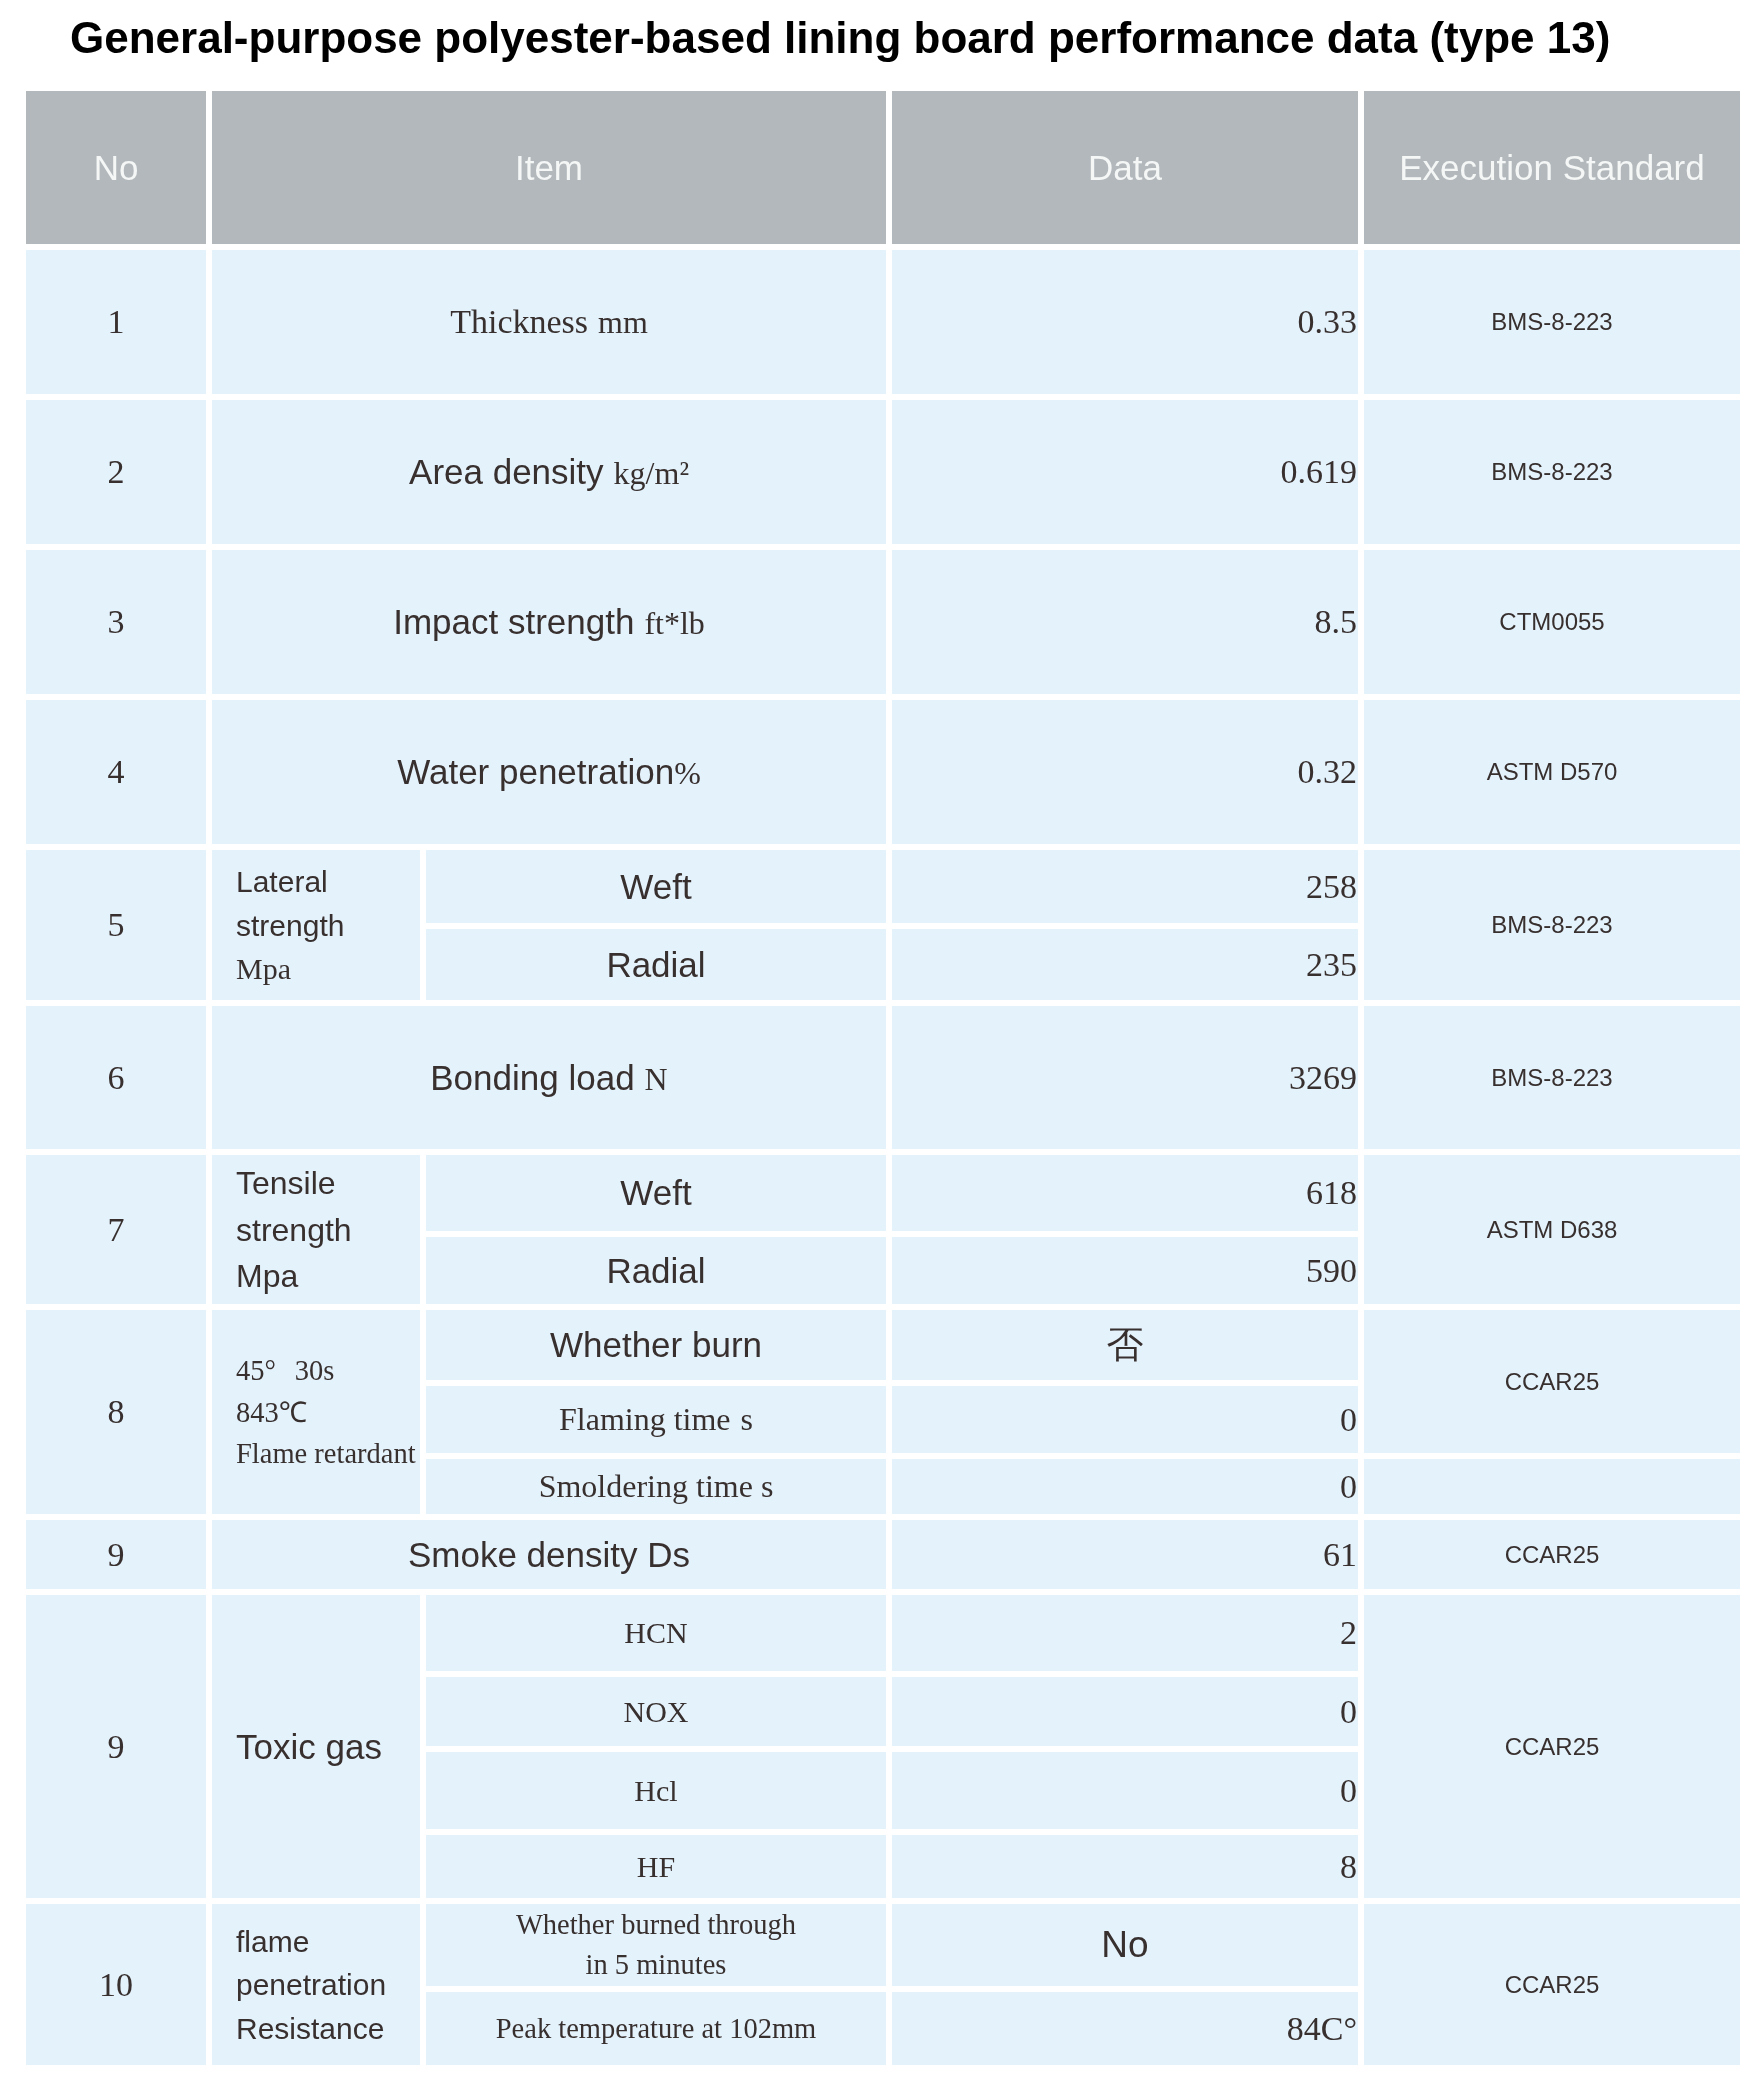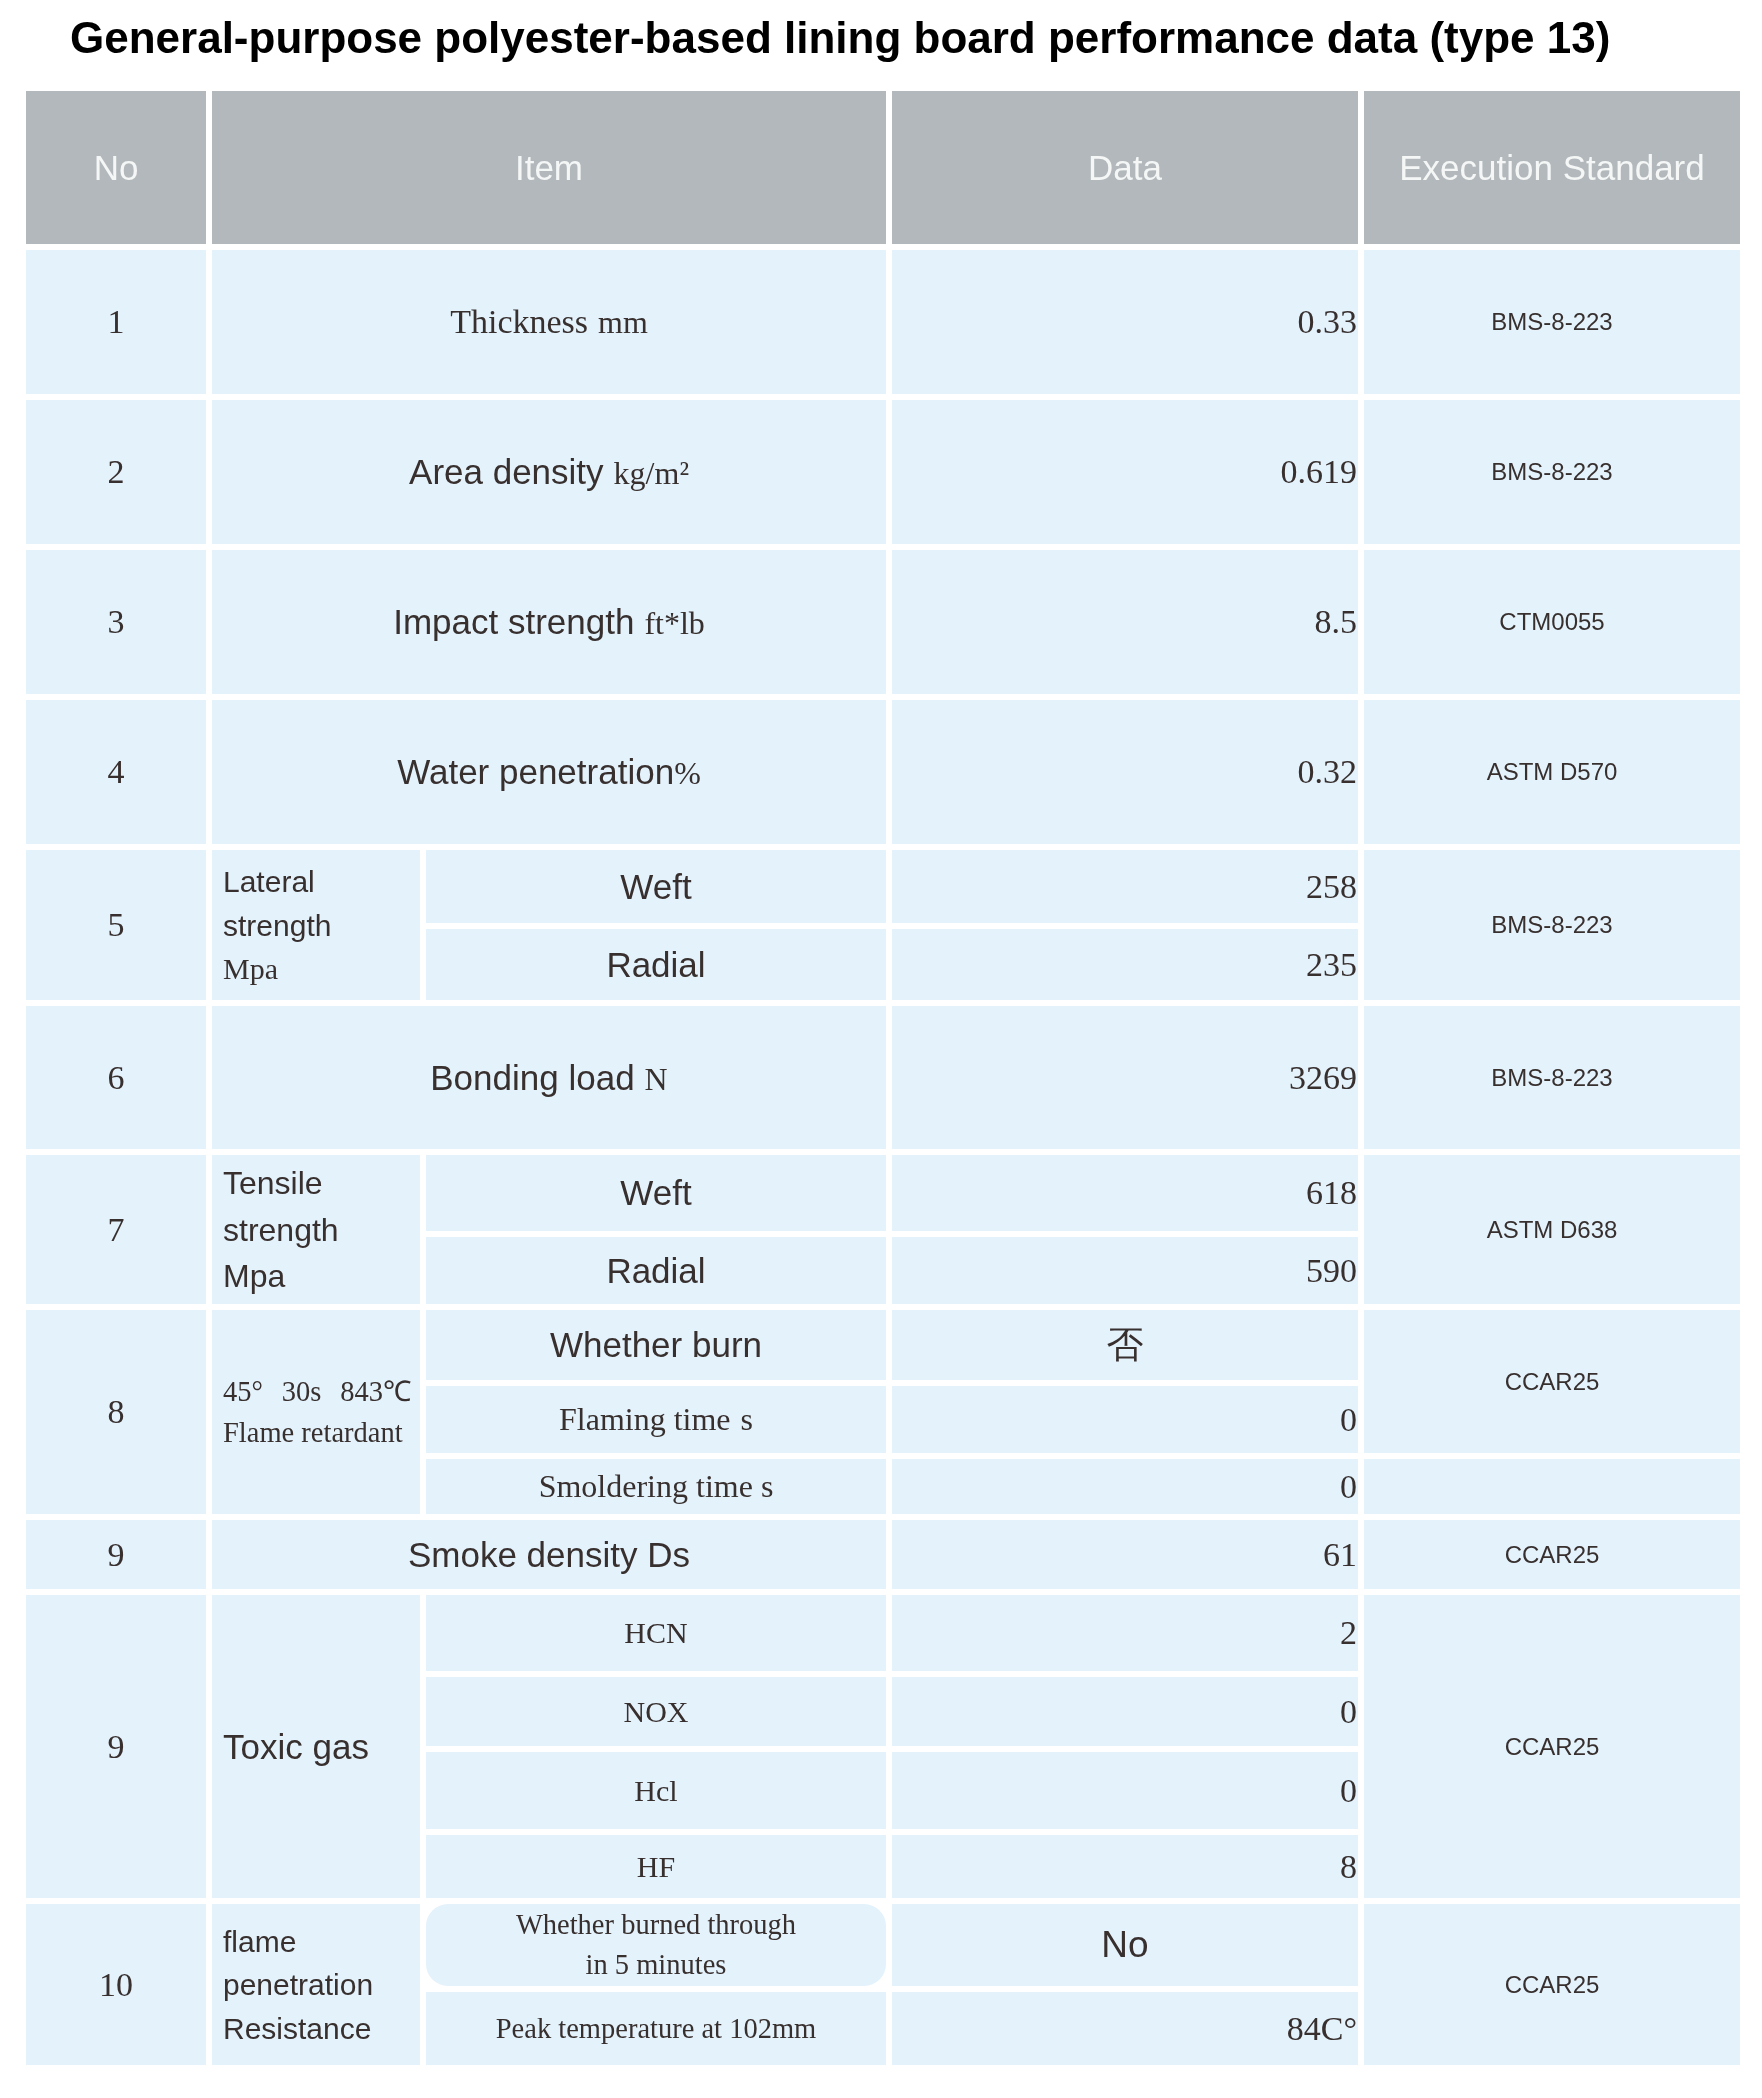--- a/index.html
+++ b/index.html
@@ -43,28 +43,28 @@
   .f-serif-40{font-family:"Liberation Serif",serif;font-size:34px;}
   .f-sans-36{font-family:"Liberation Sans",sans-serif;font-size:30px;}
   .f-sans-38{font-family:"Liberation Sans",sans-serif;font-size:32px;}
   .f-sans-42{font-family:"Liberation Sans",sans-serif;font-size:35px;}
   .f-sans-44{font-family:"Liberation Sans",sans-serif;font-size:37px;}
 
   .no-cell{font-family:"Liberation Serif",serif;font-size:34px;}
   .data-cell{font-family:"Liberation Serif",serif;font-size:34px;text-align:right;}
   .std-cell{font-family:Liberation Sans, sans-serif;font-size:24px;}
 
-  .label-cell{text-align:left;padding-left:11px;line-height:1.45;}
+  .label-cell{text-align:left;padding-left:24px;line-height:1.45;}
   .label-cell .line{display:block;}
   .ws-wide{word-spacing:11.7px;}
 
   .unit{margin-left:10px;}
   .unit-wide{margin-left:10px;}
   .unit-tight{margin-left:0;}
-  .two-line{line-height:1.4;border-radius:22px;}
+  .two-line{line-height:1.4;}
   .sub-line{display:block;}
 </style>
 </head>
 <body>
 
 <h1 class="page-title">General-purpose polyester-based lining board performance data (type 13)</h1>
 
 <table class="perf">
   <colgroup>
     <col style="width:180px">

